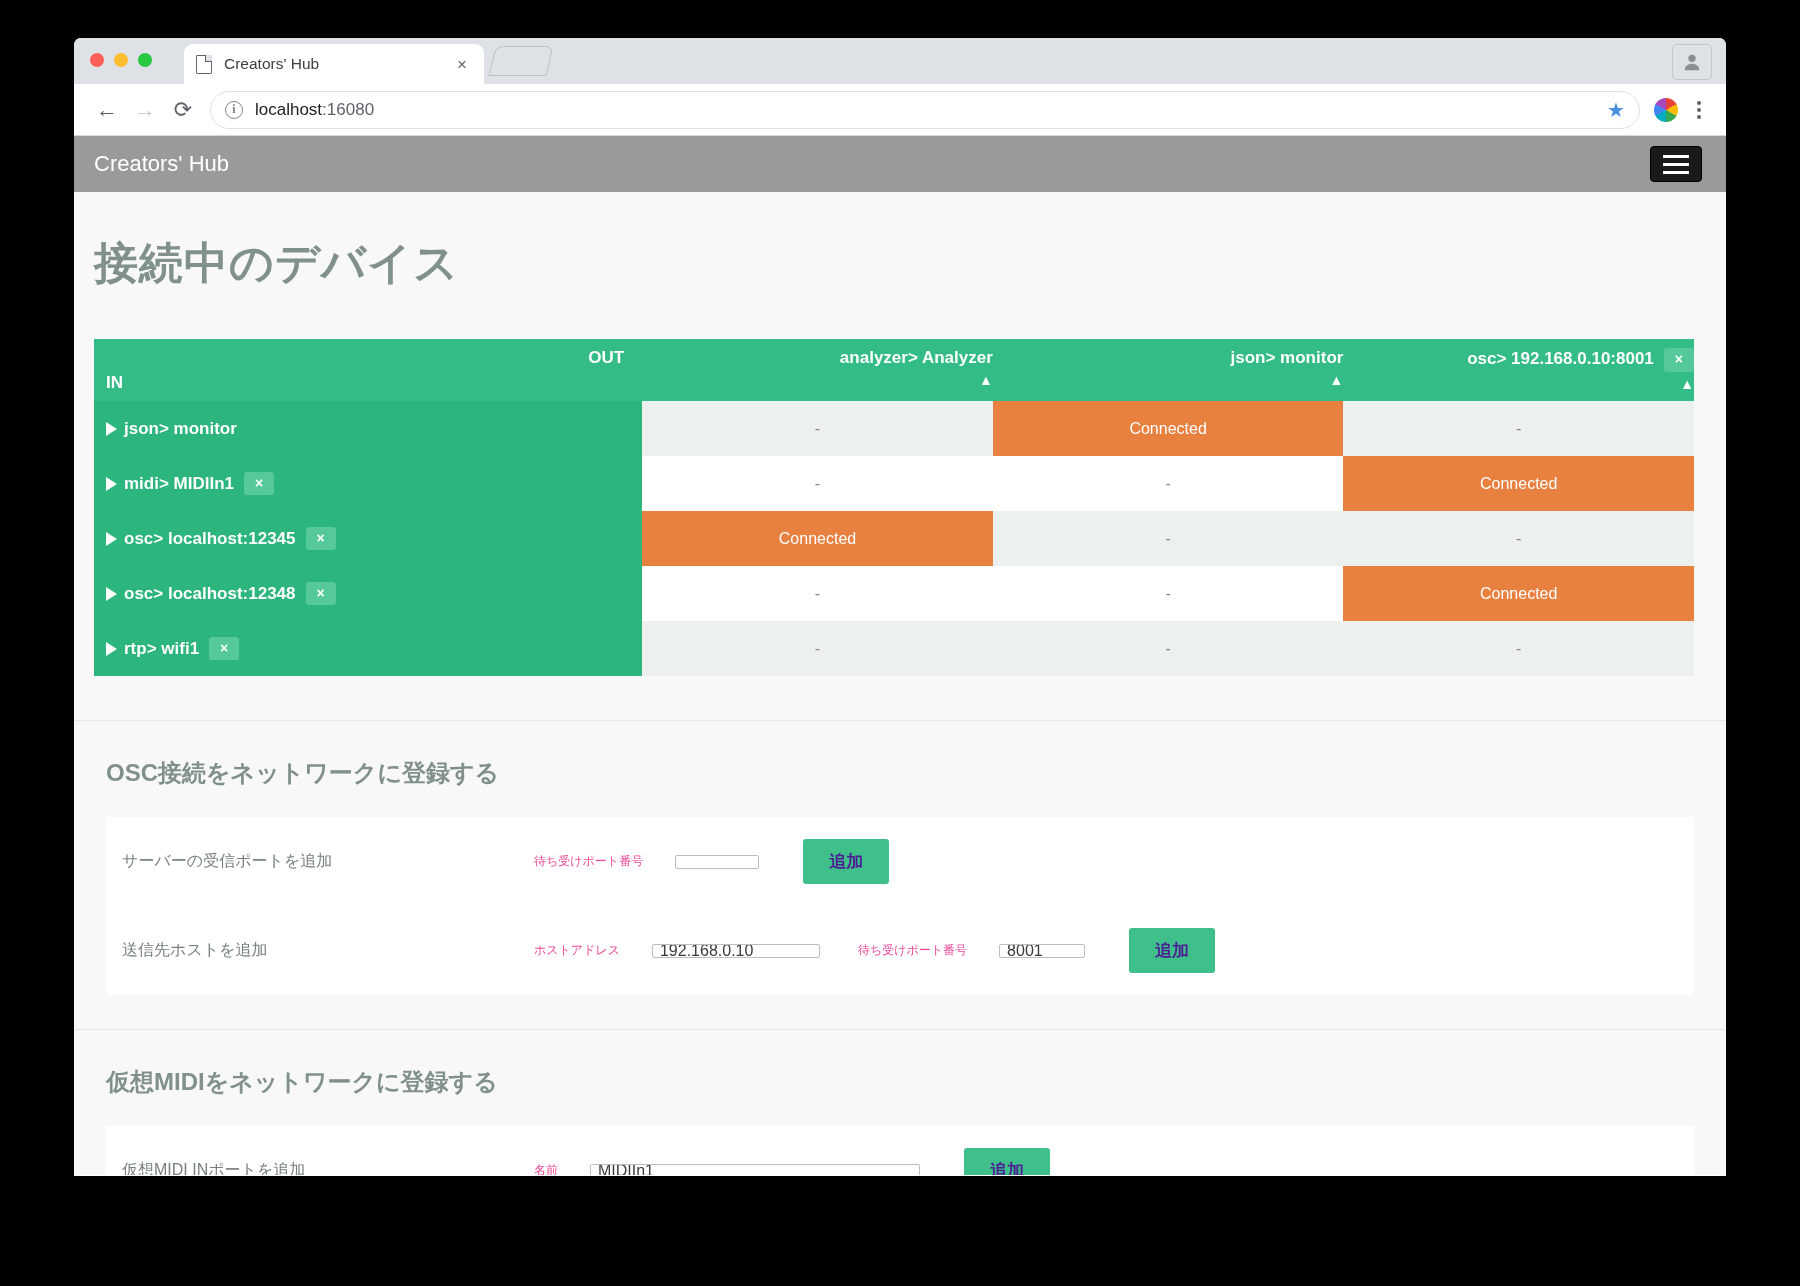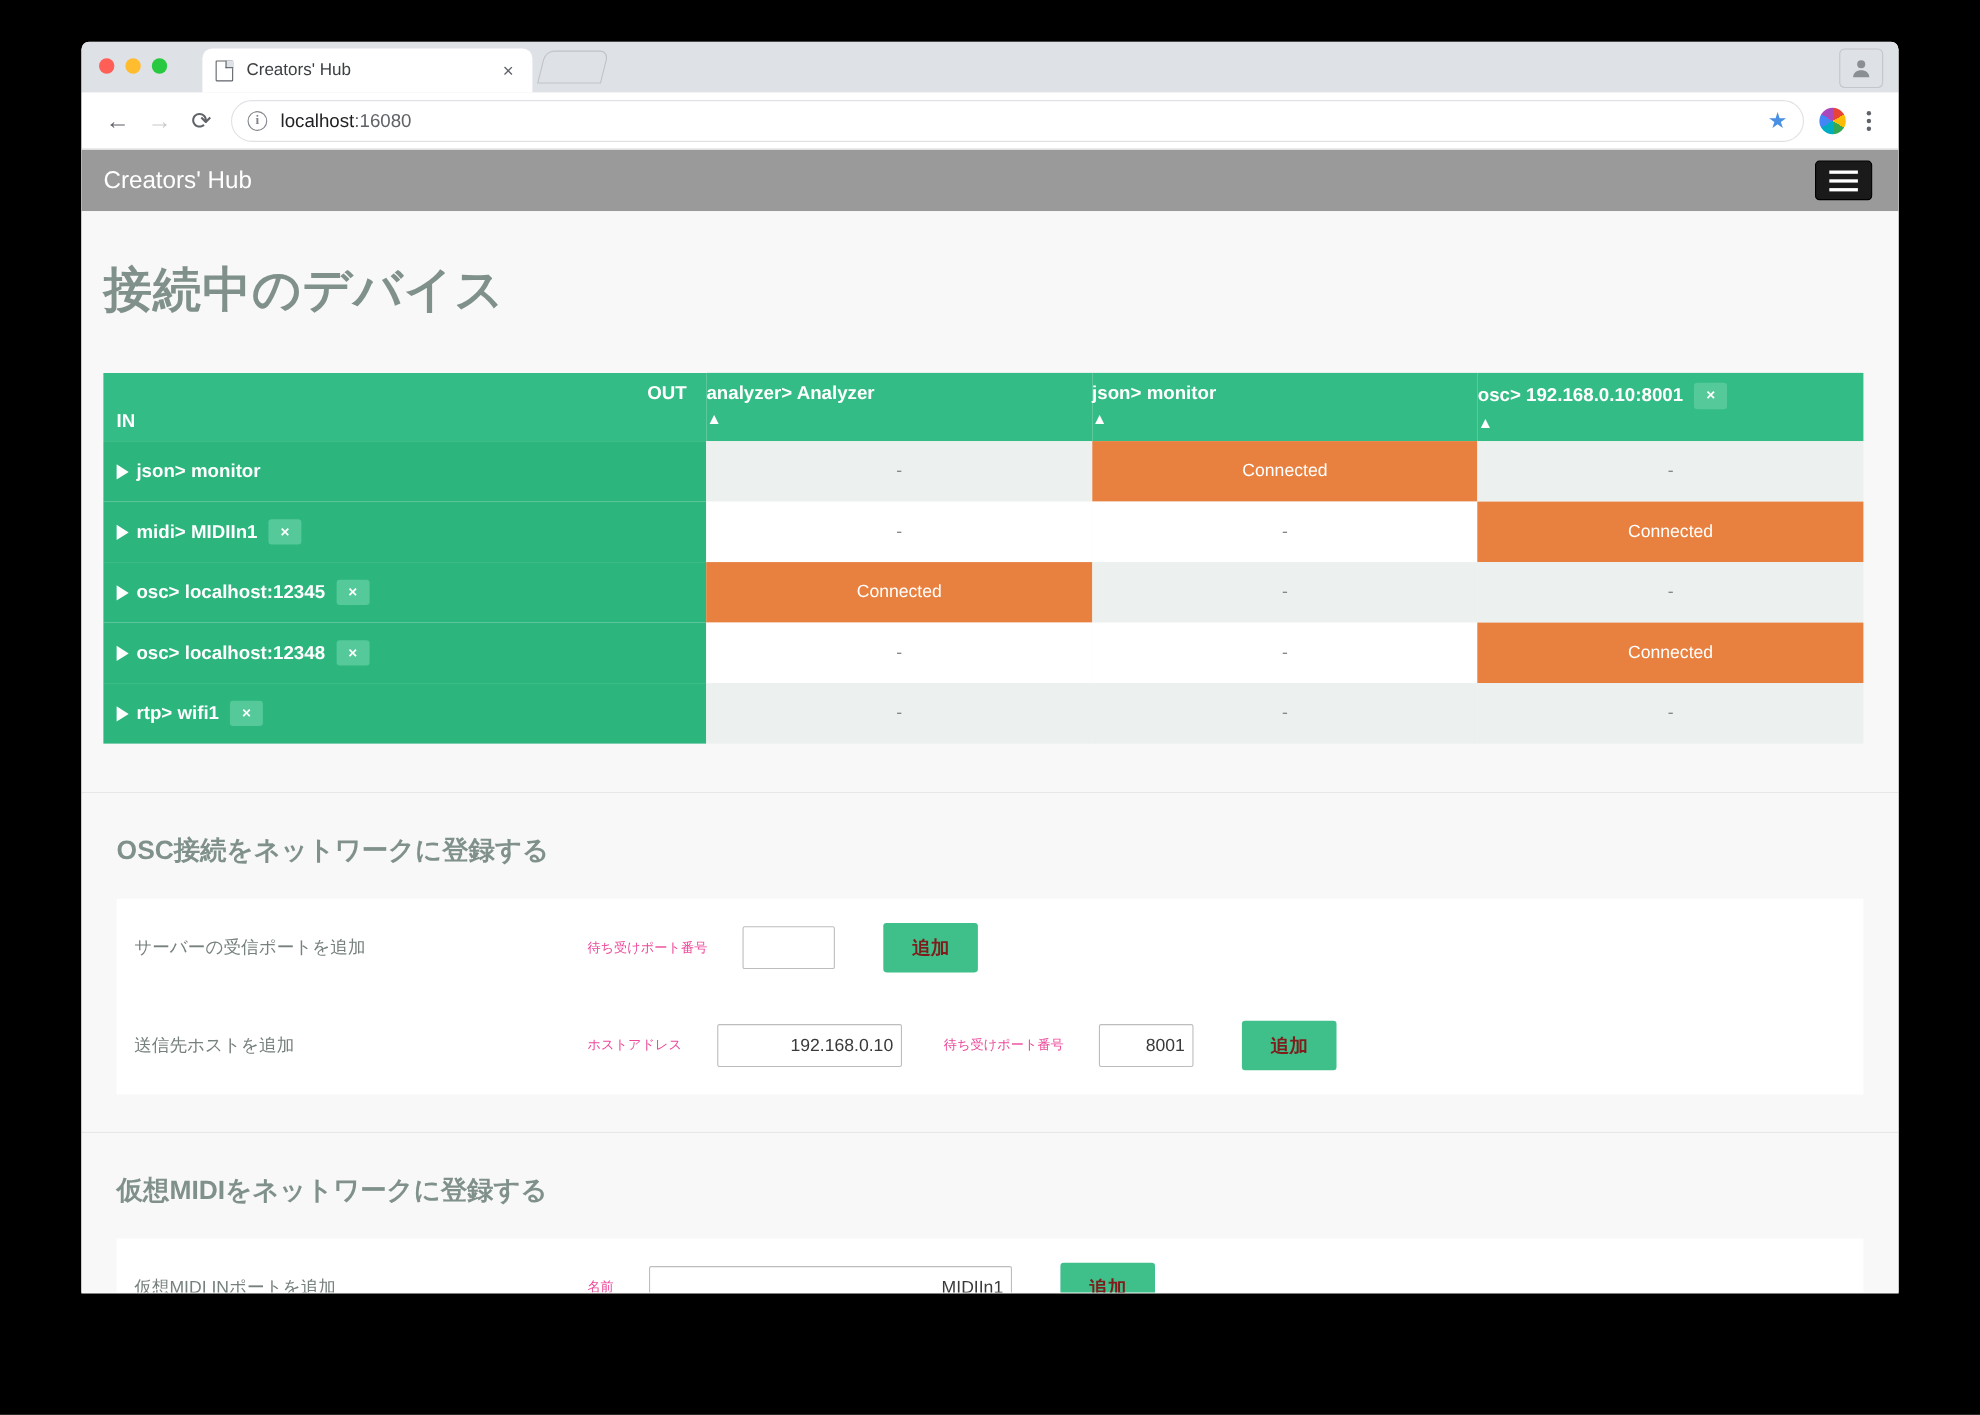--- a/index.html
+++ b/index.html
@@ -200,21 +200,21 @@
     position: absolute; right: 18px; top: 9px;
     font-size: 17px; font-weight: bold;
   }
   .hdr-corner .in {
     position: absolute; left: 12px; bottom: 8px;
     font-size: 17px; font-weight: bold;
   }
   .hdr-col {
     background: #33bc85;
     color: #fff;
-    text-align: left;
+    text-align: right;
     vertical-align: top;
     padding-top: 9px !important;
     height: 62px;
   }
   .hdr-col .lbl {
     font-size: 17px; font-weight: bold;
     white-space: nowrap;
   }
   .hdr-col .arrow {
     margin-top: 5px;
@@ -286,38 +286,37 @@
     font-size: 16px; color: #76807c;
     width: 390px;
     flex: 0 0 auto;
   }
   .f-sub {
     font-size: 12px; color: #ec4899;
     margin-right: 10px;
     white-space: nowrap;
   }
   input[type=text] {
-    height: 39px;
+    height: 14px;
     border: 1px solid #bdbdbd;
     border-radius: 2px;
     font-size: 16px;
     color: #3a3a3a;
     padding: 2px 7px;
     font-family: "Liberation Sans", sans-serif;
     background: #fff;
     outline: none;
-    text-align: right;
   }
   .in-port { width: 84px; }
   .in-host { width: 168px; }
   .in-hostport { width: 86px; }
   .in-name { width: 330px; }
   .btn-add {
     background: #3fc08a;
-    color: #7f1d1d;
+    color: #4c1d95;
     border: none;
     font-size: 17px;
     font-weight: bold;
     padding: 11px 26px;
     border-radius: 3px;
     margin-left: 22px;
     font-family: "Liberation Sans", sans-serif;
     cursor: pointer;
     white-space: nowrap;
   }

